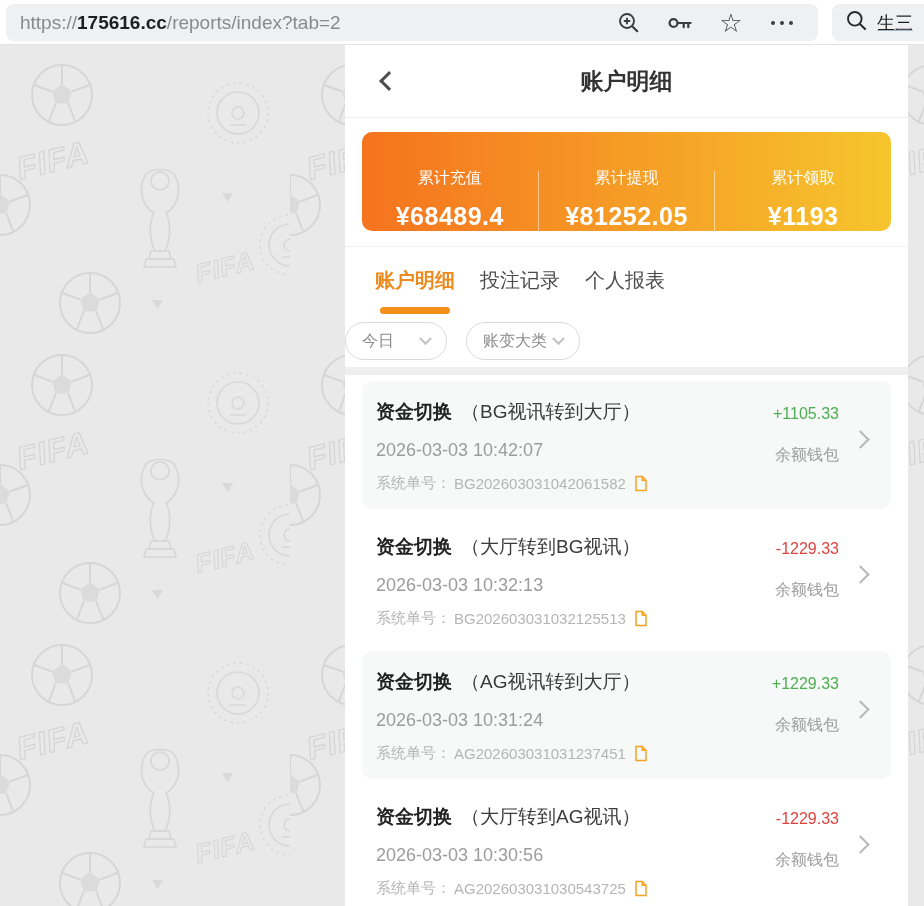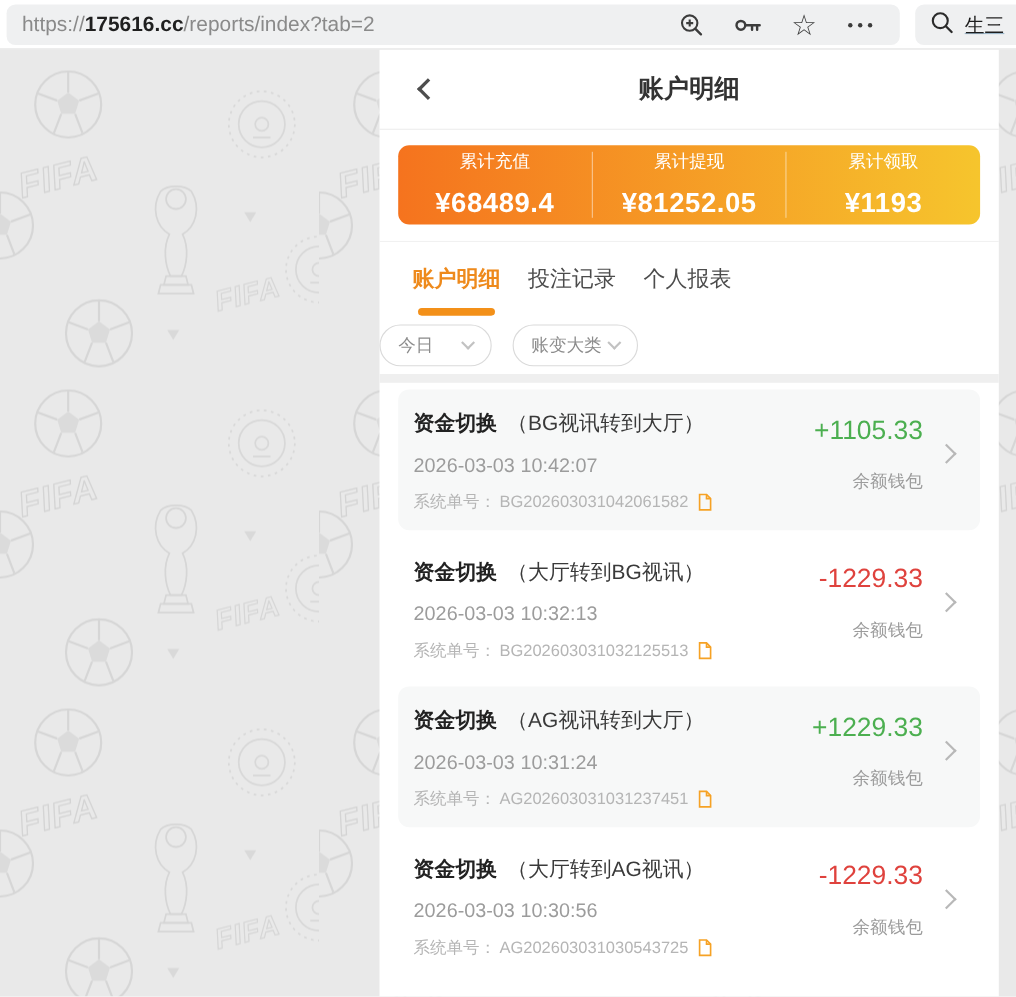--- a/index.html
+++ b/index.html
@@ -24,21 +24,21 @@
 
   
   .panel { position:absolute; top:45px; left:345px; width:563px; height:861px; background:#fff; z-index:10; }
 
   .panel-header { height:73px; border-bottom:1px solid #ededed; position:relative; }
   .back-btn { position:absolute; left:24px; top:50%; width:34px; height:34px; transform:translateY(-50%); display:flex; align-items:center; justify-content:center; cursor:pointer; }
   .back-chevron { width:14px; height:14px; border-left:3px solid #4d4d4d; border-bottom:3px solid #4d4d4d; transform:rotate(45deg); margin-left:5px; }
   .page-title { position:absolute; left:0; right:0; top:50%; transform:translateY(-50%); text-align:center; font-size:23px; font-weight:600; color:#333; }
 
   .stats-wrap { padding:14px 17px 15px; border-bottom:1px solid #f1f1f1; }
-  .stats-card { height:72px; border-radius:10px; background:linear-gradient(90deg,#f5731e 0%,#f6c52d 100%); display:flex; align-items:center; }
+  .stats-card { height:99px; border-radius:10px; background:linear-gradient(90deg,#f5731e 0%,#f6c52d 100%); display:flex; align-items:flex-end; }
   .stat { flex:1; text-align:center; color:#fff; }
   .stat-label { font-size:16px; margin-bottom:13px; }
   .stat-value { font-size:25px; font-weight:bold; letter-spacing:.5px; }
   .stat-divider { width:1px; height:60px; background:rgba(255,255,255,.5); }
 
   .tabs-wrap { padding:20px 0 0 30px; display:flex; gap:25px; }
   .tab { font-size:20px; color:#4c4c4c; cursor:pointer; }
   .tab .tab-pill { display:none; }
   .tab.active { color:#ee8a1c; font-weight:bold; }
   .tab.active .tab-pill { display:block; width:70px; height:7px; border-radius:4px; background:#f39019; margin:13px auto 0; }
@@ -54,21 +54,21 @@
 
   .txn-list { padding:6px 17px 0; }
   .txn { position:relative; height:128px; border-radius:10px; padding:18px 14px 0; margin-bottom:7px; }
   .txn.alt { background:#f7f8f8; }
   .txn-title { font-size:19px; color:#3a3a3a; }
   .txn-type { font-weight:bold; color:#222; margin-right:9px; }
   .txn-time { margin-top:15px; font-size:18px; color:#9c9c9c; }
   .txn-order { margin-top:13px; font-size:15px; color:#b5b5b5; display:flex; align-items:center; gap:7px; }
   .copy-icon { display:inline-flex; cursor:pointer; }
   .txn-right { position:absolute; right:52px; top:24px; text-align:right; }
-  .txn-amount { font-size:24px; font-weight:500; }
+  .txn-amount { font-size:16px; font-weight:500; }
   .txn-wallet { margin-top:22px; font-size:16px; color:#9c9c9c; }
   .txn-chevron { position:absolute; right:24px; top:52px; width:13px; height:13px; border-top:2.5px solid #b8b8b8; border-right:2.5px solid #b8b8b8; transform:rotate(45deg); cursor:pointer; }
 </style>
 </head>
 <body>
 
 <div class="bg">
   <svg width="924" height="861" xmlns="http://www.w3.org/2000/svg">
     <defs>
       <g id="ball" stroke="#d6d6d6" fill="none" stroke-width="2">

